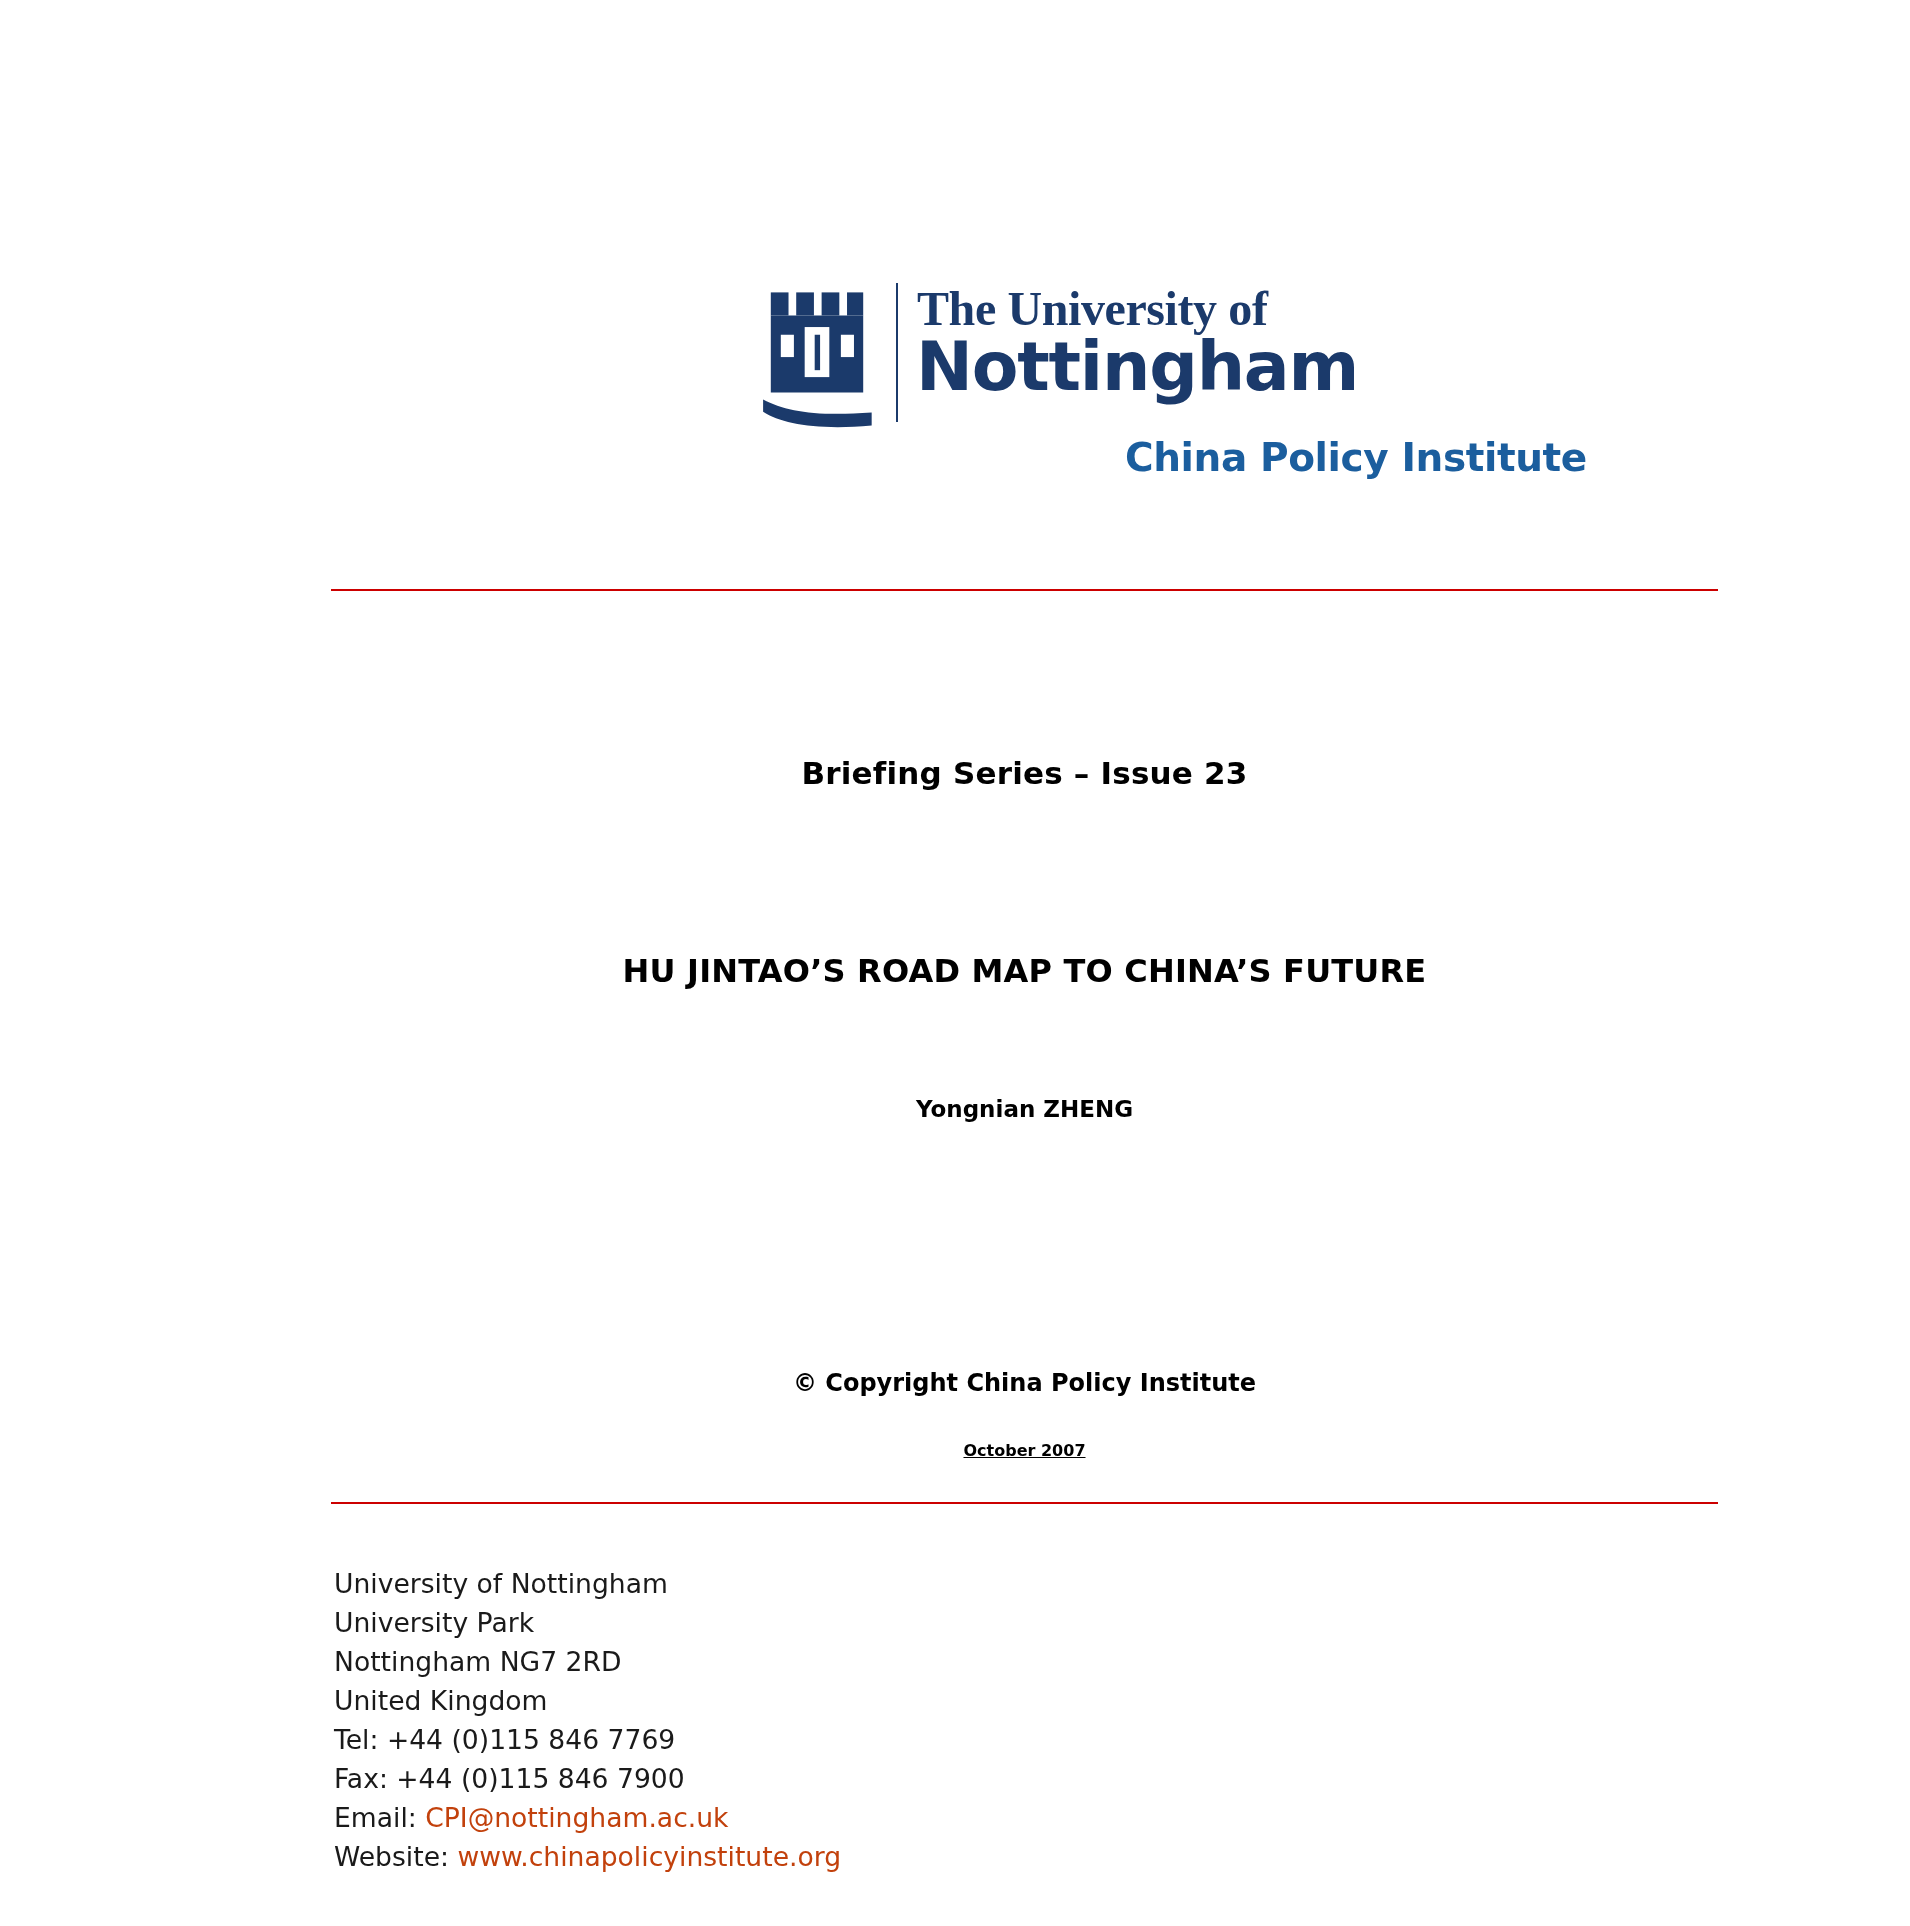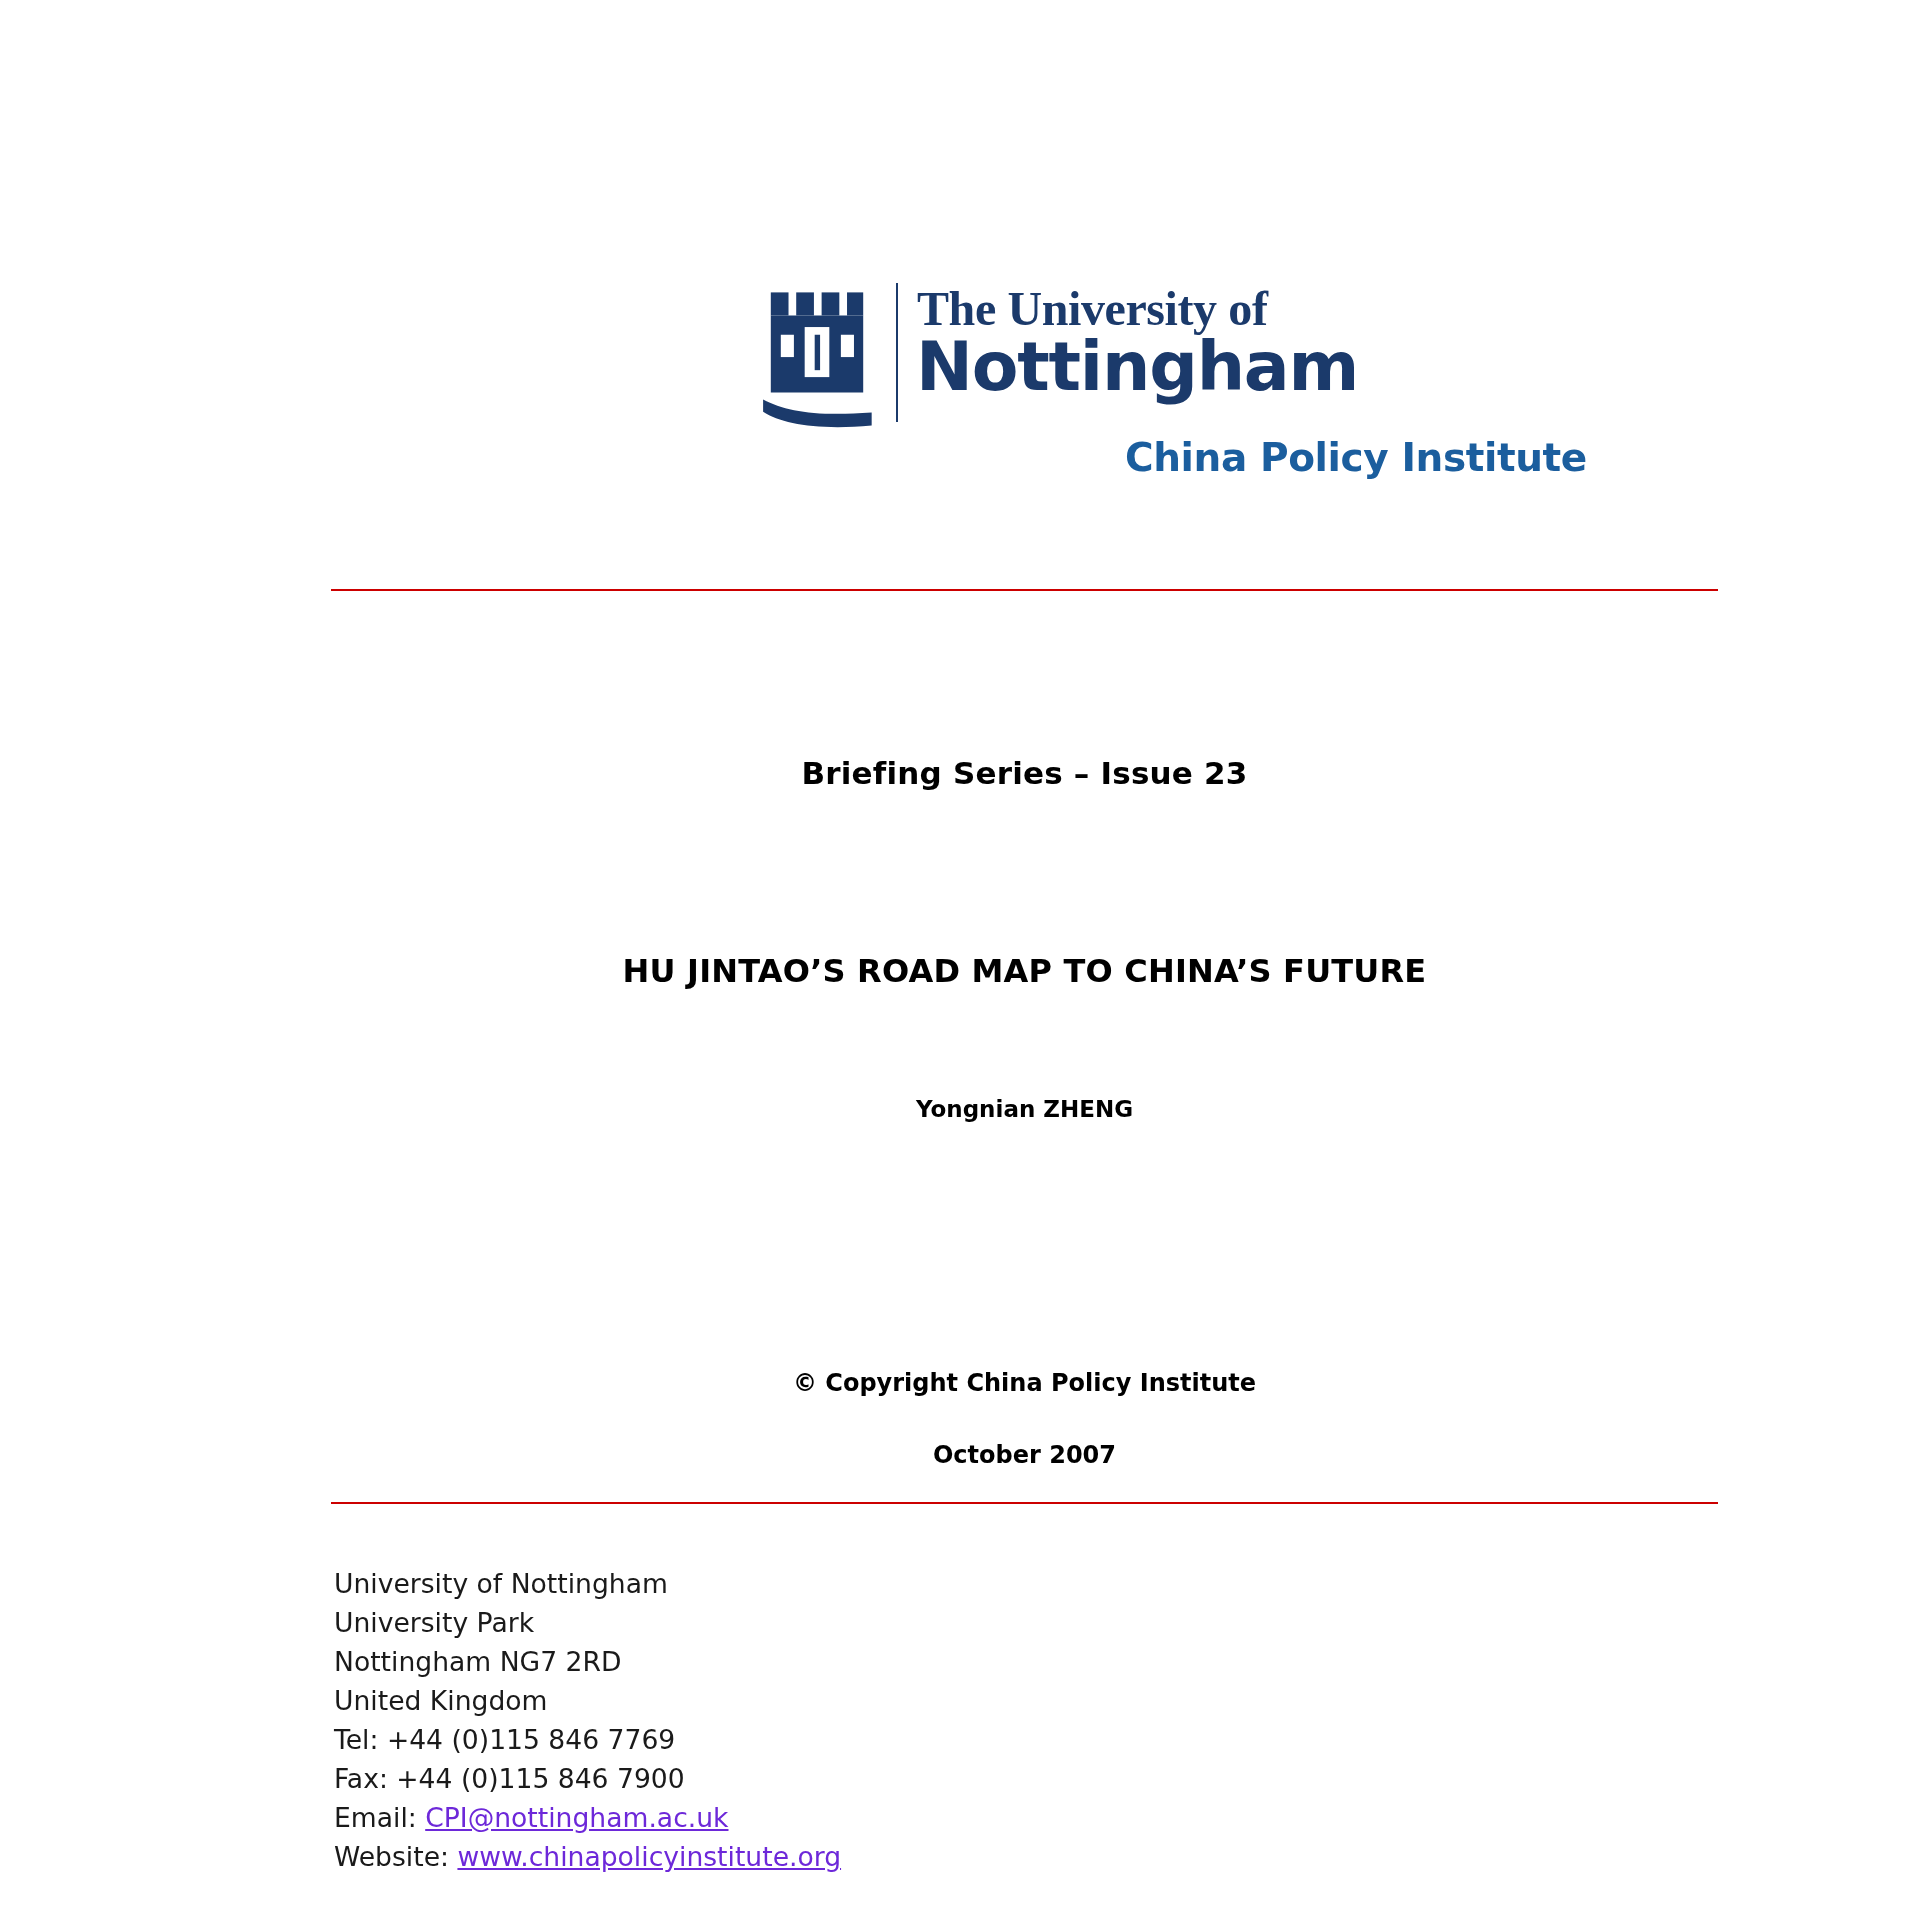--- a/index.html
+++ b/index.html
@@ -118,37 +118,37 @@
     font-size: 23px;
     font-weight: bold;
   }
   .copyright {
     top: 1369px;
     font-size: 24px;
     font-weight: bold;
   }
   .datestamp {
     top: 1441px;
-    font-size: 24px;
-    font-weight: bold;
+    font-size: 16px;
+    font-weight: bold;
+    text-decoration: underline;
   }
 
   
   .address {
     position: absolute;
     left: 334px;
     top: 1564px;
     width: 925px;
     font-size: 26.6px;
     line-height: 39px;
     color: #1a1a1a;
   }
   .address .link {
-    color: #6d28d9;
-    text-decoration: underline;
+    color: #c2410c;
   }
 </style>
 </head>
 <body>
 
 <div class="page">
 
   <div class="logo-block">
     <div class="logo-inner">
       <svg class="logo-castle" viewBox="0 0 300 400">

